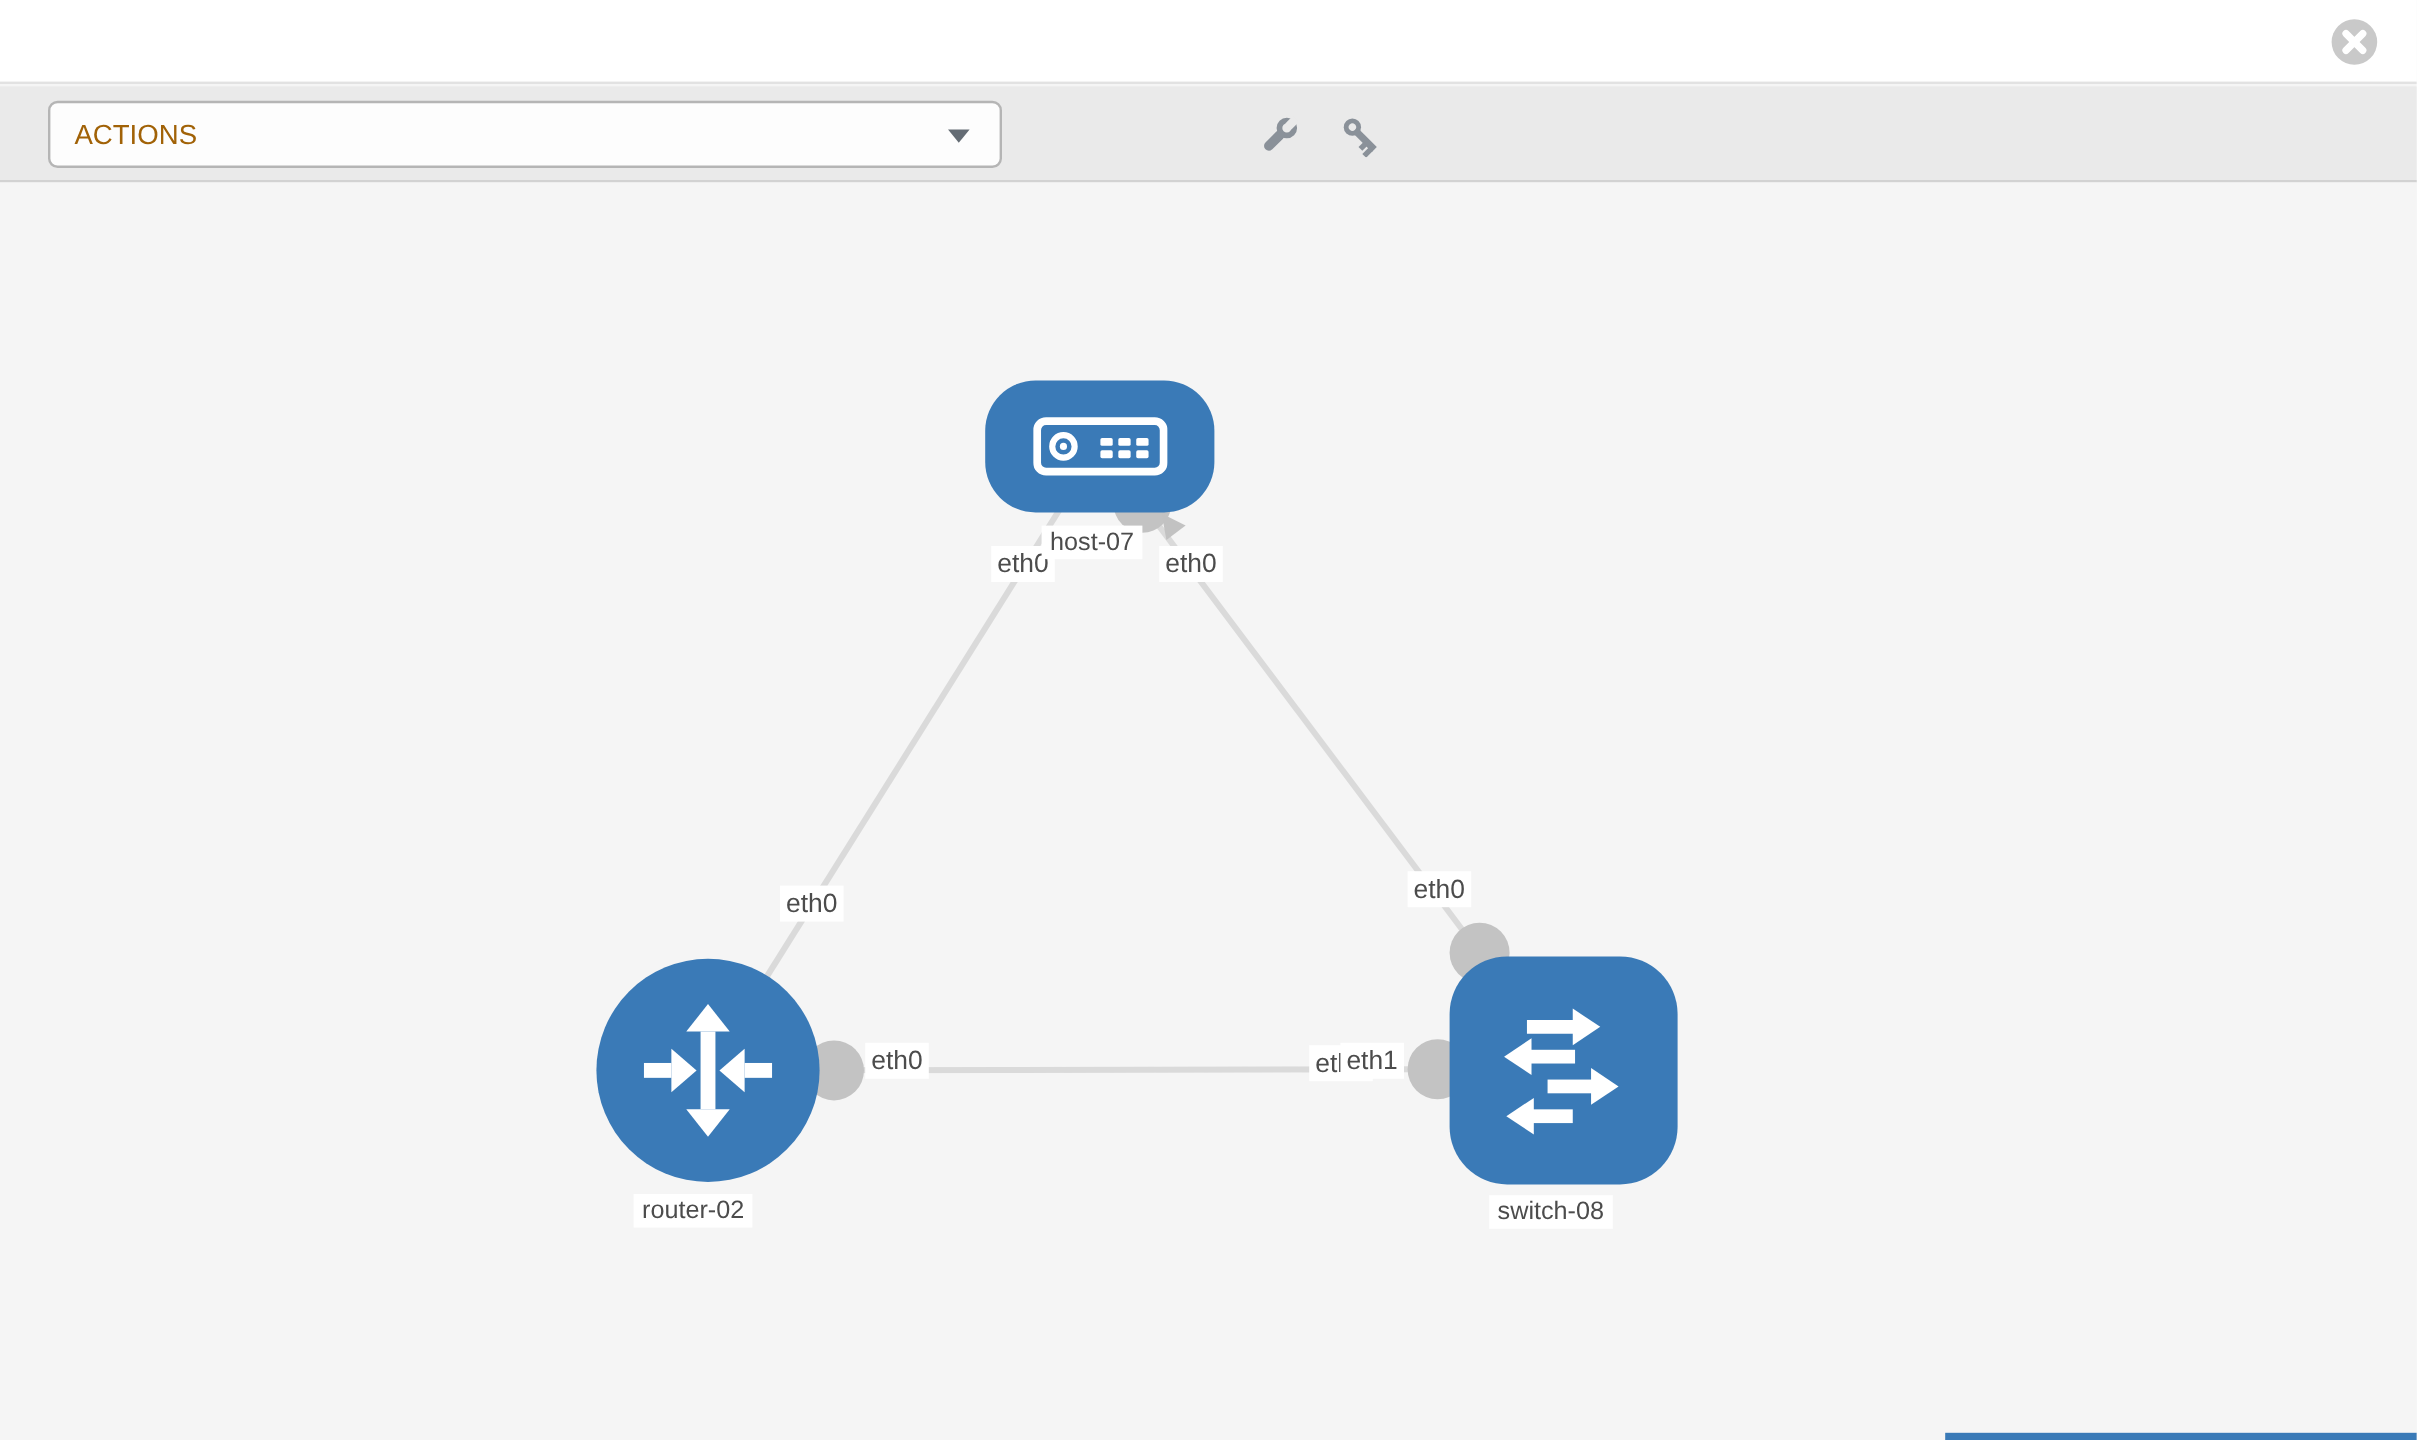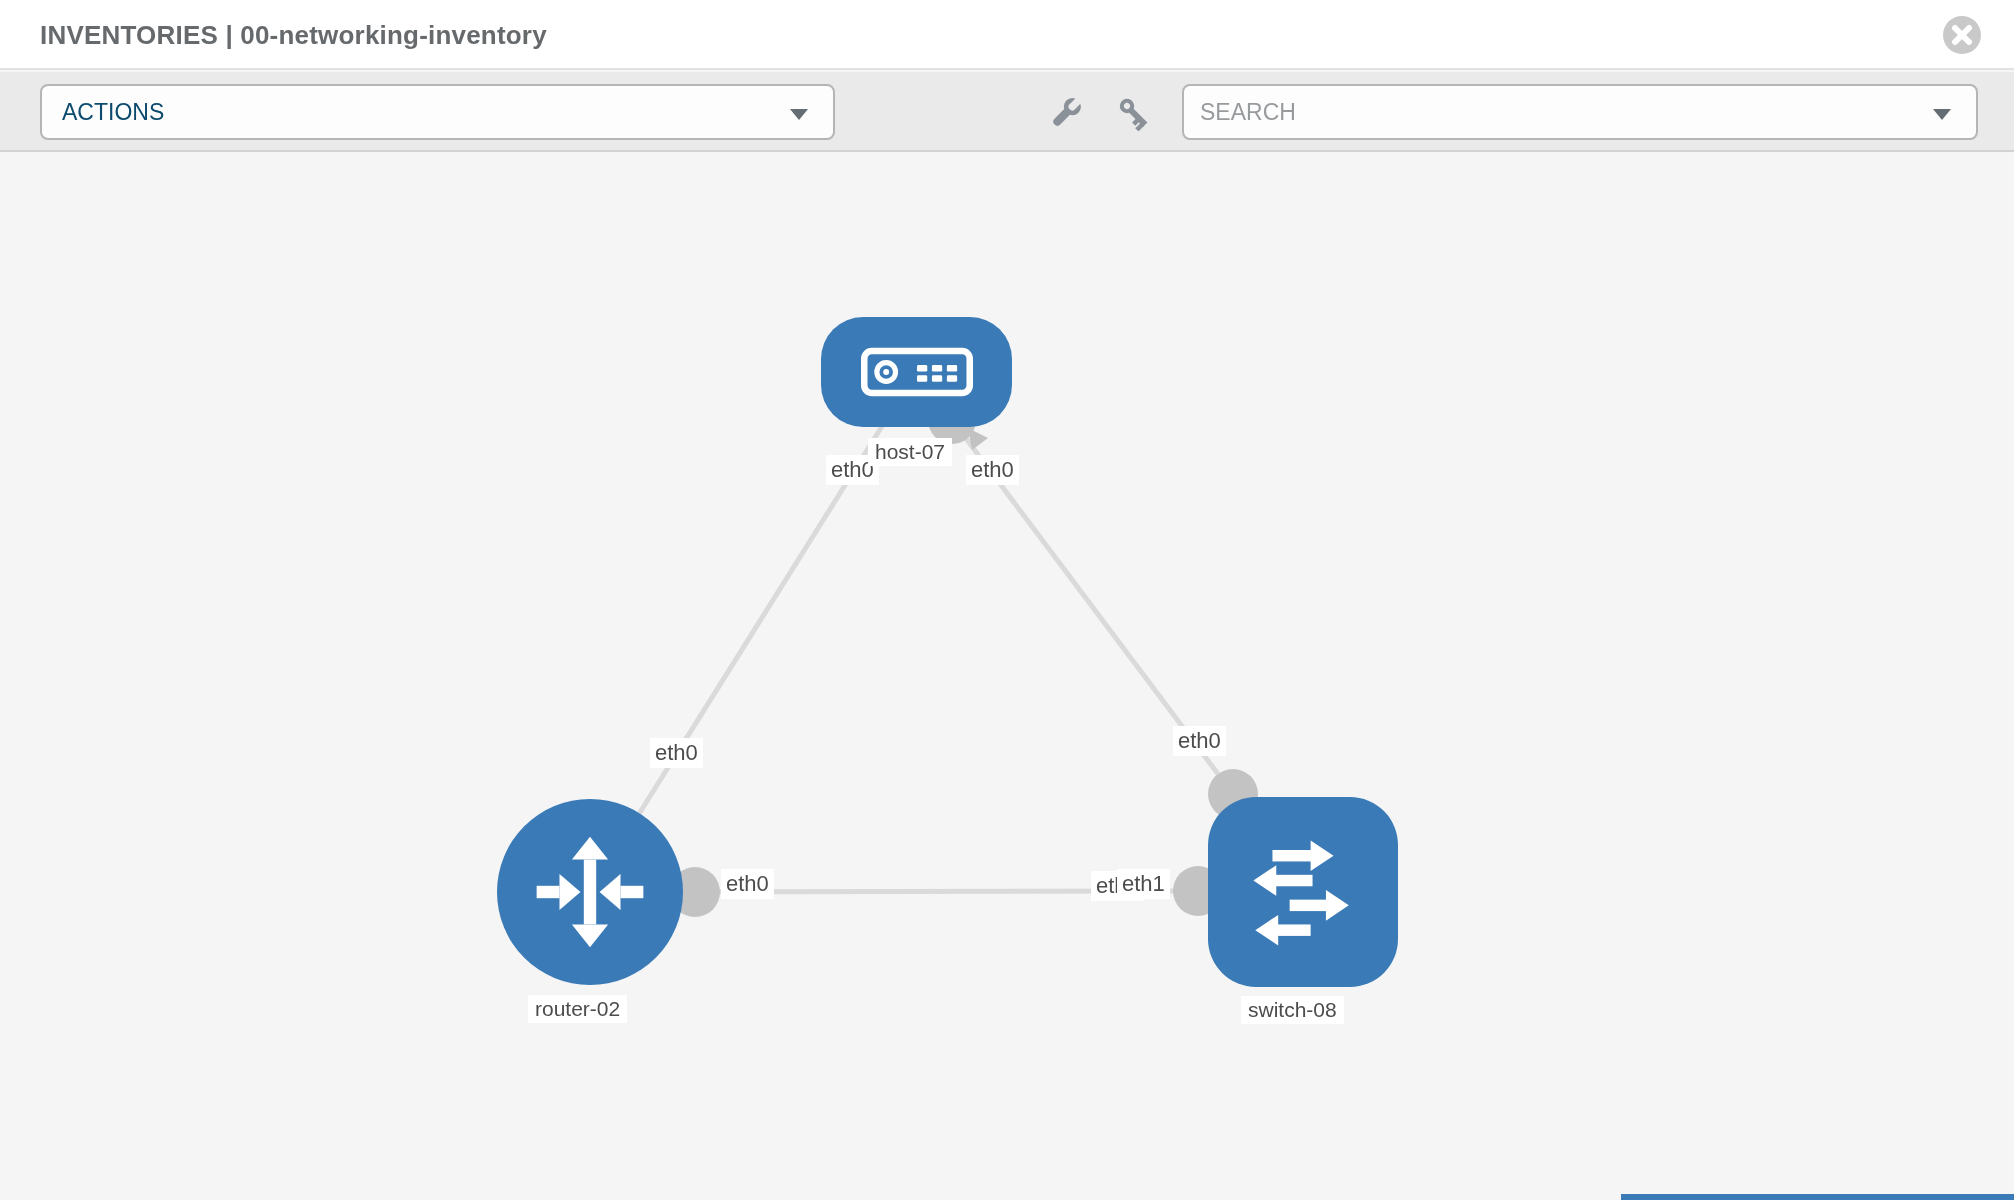--- a/index.html
+++ b/index.html
@@ -15,21 +15,21 @@
   .close-btn { position:absolute; left:1942px; top:15px; width:40px; height:40px; cursor:pointer; }
 
   
   .toolbar { position:absolute; left:0; top:72px; width:2014px; height:80px;
              background:#eaeaea; border-bottom:2px solid #d2d2d2; }
   .combo { position:absolute; top:12px; height:56px; background:#fdfdfd;
            border:2px solid #b5b5b5; border-radius:8px; }
   .combo-actions { left:40px; width:795px; }
   .combo-search  { left:1182px; width:796px; }
   .combo-label { position:absolute; left:20px; top:0; height:63px; line-height:52px;
-                 font-size:23px; color:#0c4a6e;text-align:center; }
+                 font-size:23px; color:#a16207;text-align:center; }
   .combo-caret { position:absolute; right:24px; top:21px; }
   .search-input { position:absolute; left:16px; top:2px; width:700px; height:48px;
                   border:none; outline:none; background:transparent; font-size:23px;
                   color:#555; font-family:"Liberation Sans",sans-serif; }
   .search-input::placeholder { color:#989b9e; opacity:1; }
   .tool-icon { position:absolute; top:23px; width:36px; height:36px; cursor:pointer; }
   .tool-wrench { left:1048px; }
   .tool-key { left:1116px; }
 
   
@@ -62,21 +62,20 @@
                border-radius:50%; background:#3a7ab7; cursor:grab; }
   .bottom-strip { position:absolute; left:1621px; top:1194px; width:393px; height:6px;
                   background:#3a7ab7; }
 </style>
 </head>
 <body>
 
 <div id="app">
 
   <div class="header">
-    <div class="page-title">INVENTORIES | 00-networking-inventory</div>
     <div class="close-btn">
       <svg width="40" height="40" viewBox="0 0 40 40">
         <circle cx="20" cy="20" r="19" fill="#c9c9c9"></circle>
         <line x1="13" y1="13" x2="27" y2="27" stroke="#fff" stroke-width="6" stroke-linecap="round"></line>
         <line x1="27" y1="13" x2="13" y2="27" stroke="#fff" stroke-width="6" stroke-linecap="round"></line>
       </svg>
     </div>
   </div>
 
   <div class="toolbar">
@@ -106,28 +105,20 @@
         <g transform="rotate(45 20 20)">
           <circle cx="9" cy="20" r="8" fill="#8a9199"></circle>
           <circle cx="9" cy="20" r="3.4" fill="#eaeaea"></circle>
           <rect x="14" y="17" width="24" height="6.5" fill="#8a9199"></rect>
           <rect x="26" y="22" width="5" height="7" fill="#8a9199"></rect>
           <rect x="33" y="22" width="5" height="9" fill="#8a9199"></rect>
         </g>
       </svg>
     </div>
 
-    <div class="combo combo-search">
-      <input class="search-input" type="text" placeholder="SEARCH" style="">
-      <span class="combo-caret">
-        <svg width="20" height="13" viewBox="0 0 20 13">
-            <polygon points="1,1 19,1 10,12" fill="#646c74"></polygon>
-          </svg>
-      </span>
-    </div>
   </div>
 
   <div class="canvas"></div>
 
   <svg class="links-svg" width="2014" height="1048">
 
     <line x1="916" y1="220" x2="590" y2="740" stroke="#dadada" stroke-width="5"></line>
     <line x1="916" y1="220" x2="1233" y2="642" stroke="#dadada" stroke-width="5"></line>
     <line x1="590" y1="740" x2="1198" y2="739" stroke="#dadada" stroke-width="5"></line>
 

